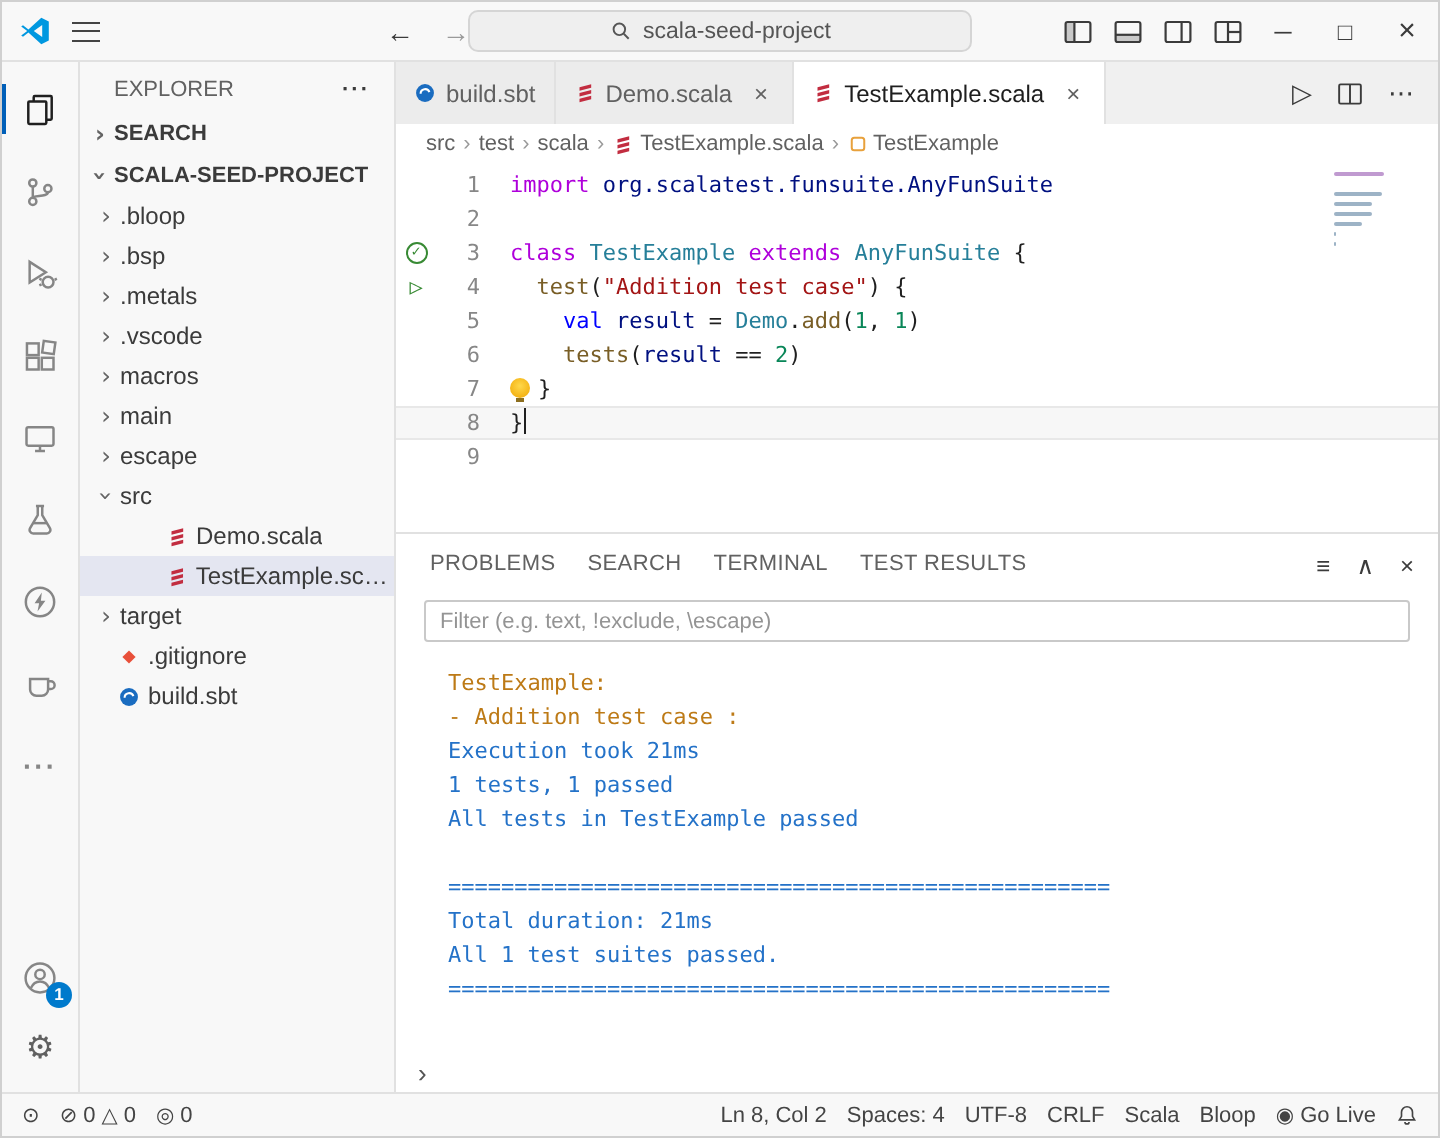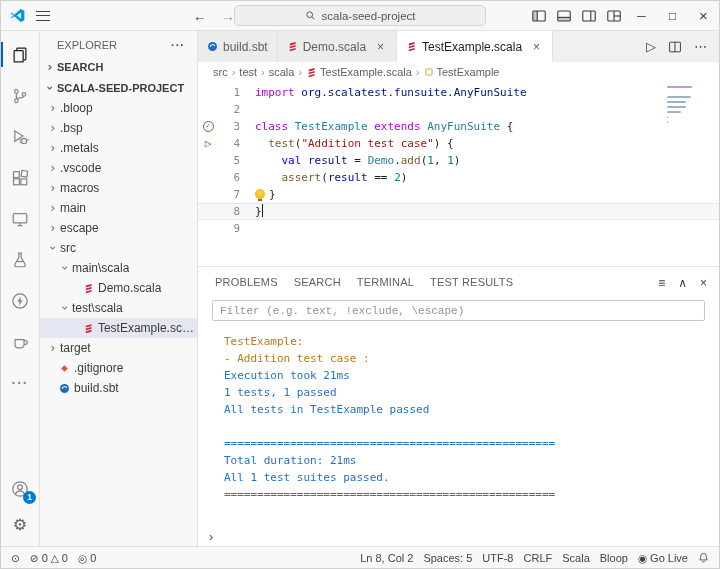--- a/index.html
+++ b/index.html
@@ -97,21 +97,21 @@
   #panel{flex:0 0 280px;border-top:1px solid #e1e1e1;display:flex;flex-direction:column;background:#fff}
   .panel-header{flex:0 0 31px;display:flex;align-items:center;padding:0 12px 0 17px}
   #panel-tabs{display:flex;height:100%}
   .panel-tab{height:100%;display:flex;align-items:center;margin-right:16px;font-size:11px;letter-spacing:.2px;
              color:#616161;border-bottom:1.5px solid transparent;cursor:pointer;white-space:nowrap}
   .panel-tab.active{color:#1f1f1f;border-bottom-color:var(--panel-accent,#b5392c)}
   .panel-actions{margin-left:auto;display:flex;gap:13px;color:#3b3b3b;font-size:12px;align-items:center}
   .panel-actions span{cursor:pointer}
   .filter-row{flex:0 0 28px;padding:2px 14px}
   .filter-input{width:100%;height:21px;border:1px solid #c9c9c9;border-radius:2px;padding:0 7px;font-size:11px;
-                font-family:Liberation Mono, monospace;color:#3b3b3b;outline:none;background:#fff}
+                font-family:Liberation Sans, sans-serif;color:#3b3b3b;outline:none;background:#fff}
   .filter-input::placeholder{color:#949494}
   #console{flex:1;overflow:hidden;padding:7px 0 0 26px;font-family:"DejaVu Sans Mono",monospace;
            font-size:11px;line-height:17px;white-space:pre}
   .c-orange{color:var(--console-orange,#bd7a16)}
   .c-blue{color:var(--console-blue,#2472c8)}
   .console-prompt{flex:0 0 20px;display:flex;align-items:center;padding-left:11px;color:#555;font-size:13px;cursor:text}
 
   
   #statusbar{flex:0 0 22px;background:#f8f8f8;border-top:1px solid #e1e1e1;display:flex;align-items:center;
              font-size:11px;color:#444;padding:0 5px}
@@ -295,34 +295,26 @@
             <span class="tree-label">main</span>
           </div>
           <div class="tree-row" style="padding-left: 6px;">
             <span class="chev">›</span>
             <span class="tree-label">escape</span>
           </div>
           <div class="tree-row" style="padding-left: 6px;">
             <span class="chev open">›</span>
             <span class="tree-label">src</span>
           </div>
-          <div class="tree-row" style="padding-left: 18px;">
-            <span class="chev open">›</span>
-            <span class="tree-label">main\scala</span>
-          </div>
           <div class="tree-row" style="padding-left: 30px;">
             <span class="chev-sp"></span>
             <svg class="fi" width="11" height="11" viewBox="0 0 16 16">
               <path fill="#c22d40" d="M4 3.8L12.5 1.6v2.6L4 6.4zM4 8L12.5 5.8v2.6L4 10.6zM4 12.2L12.5 10v2.6L4 14.8z"></path>
             </svg>
             <span class="tree-label">Demo.scala</span>
-          </div>
-          <div class="tree-row" style="padding-left: 18px;">
-            <span class="chev open">›</span>
-            <span class="tree-label">test\scala</span>
           </div>
           <div class="tree-row selected" style="padding-left: 30px;">
             <span class="chev-sp"></span>
             <svg class="fi" width="11" height="11" viewBox="0 0 16 16">
               <path fill="#c22d40" d="M4 3.8L12.5 1.6v2.6L4 6.4zM4 8L12.5 5.8v2.6L4 10.6zM4 12.2L12.5 10v2.6L4 14.8z"></path>
             </svg>
             <span class="tree-label">TestExample.scala</span>
           </div>
           <div class="tree-row" style="padding-left: 6px;">
             <span class="chev">›</span>
@@ -437,21 +429,21 @@
               <span class="lcontent"><span class="tk-pl">  </span><span class="tk-fn">test</span><span class="tk-pl">(</span><span class="tk-str">"Addition test case"</span><span class="tk-pl">) {</span></span>
             </div>
             <div class="code-line">
               <span class="deco"></span>
               <span class="lnum">5</span>
               <span class="lcontent"><span class="tk-pl">    </span><span class="tk-kwb">val </span><span class="tk-var">result</span><span class="tk-pl"> = </span><span class="tk-type">Demo</span><span class="tk-pl">.</span><span class="tk-fn">add</span><span class="tk-pl">(</span><span class="tk-num">1</span><span class="tk-pl">, </span><span class="tk-num">1</span><span class="tk-pl">)</span></span>
             </div>
             <div class="code-line">
               <span class="deco"></span>
               <span class="lnum">6</span>
-              <span class="lcontent"><span class="tk-pl">    </span><span class="tk-fn">assert</span><span class="tk-pl">(</span><span class="tk-var">result</span><span class="tk-pl"> == </span><span class="tk-num">2</span><span class="tk-pl">)</span></span>
+              <span class="lcontent"><span class="tk-pl">    </span><span class="tk-fn">tests</span><span class="tk-pl">(</span><span class="tk-var">result</span><span class="tk-pl"> == </span><span class="tk-num">2</span><span class="tk-pl">)</span></span>
             </div>
             <div class="code-line">
               <span class="deco"></span>
               <span class="lnum">7</span>
               <span class="lcontent"><span class="bulb"></span><span class="tk-pl">}</span></span>
             </div>
             <div class="code-line current">
               <span class="deco"></span>
               <span class="lnum">8</span>
               <span class="lcontent"><span class="tk-pl">}</span><span class="caret"></span></span>
@@ -509,21 +501,21 @@
         <span>0</span>
       <span class="sb-icon">△</span>
         <span>0</span>
     </div>
     <div class="sb-item">
       <span class="sb-icon">◎</span>
         <span>0</span>
     </div>
     <div class="sb-right">
       <div class="sb-item">Ln 8, Col 2</div>
-      <div class="sb-item">Spaces: 5</div>
+      <div class="sb-item">Spaces: 4</div>
       <div class="sb-item">UTF-8</div>
       <div class="sb-item">CRLF</div>
       <div class="sb-item">Scala</div>
       <div class="sb-item">Bloop</div>
       <div class="sb-item">
         <span class="sb-icon">◉</span>
         <span>Go Live</span>
       </div>
       <div class="sb-item">
         <span>

